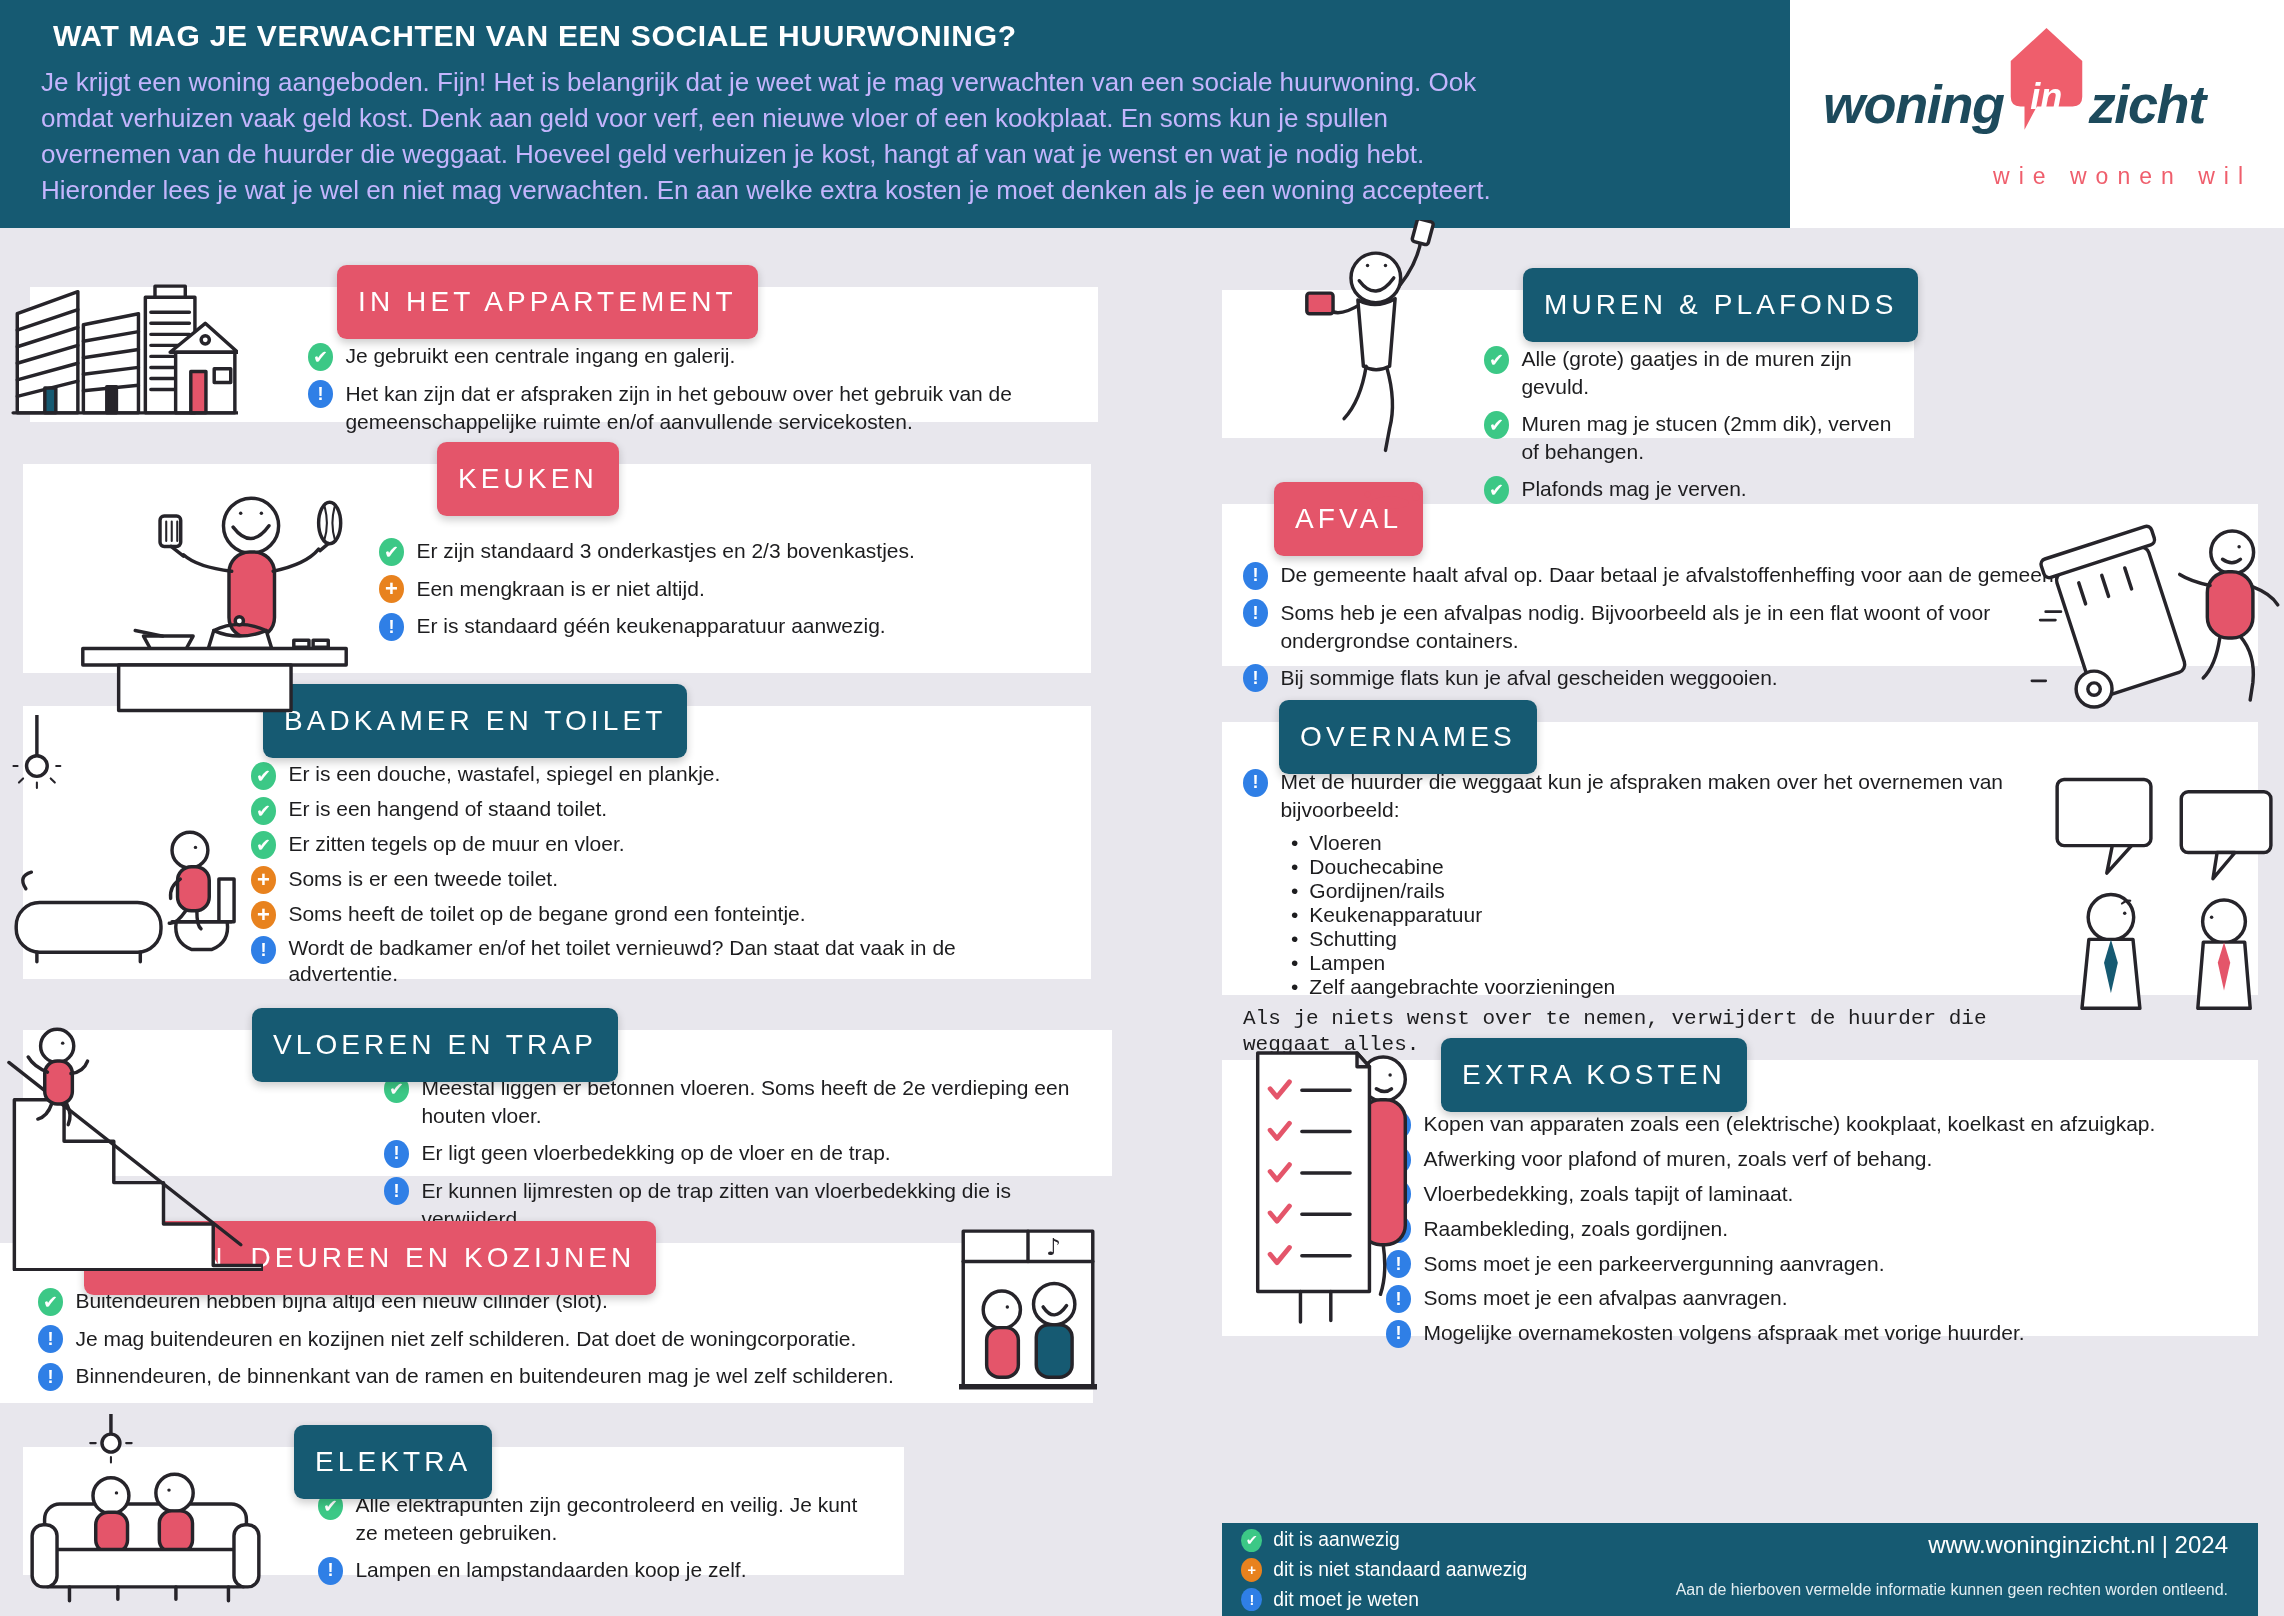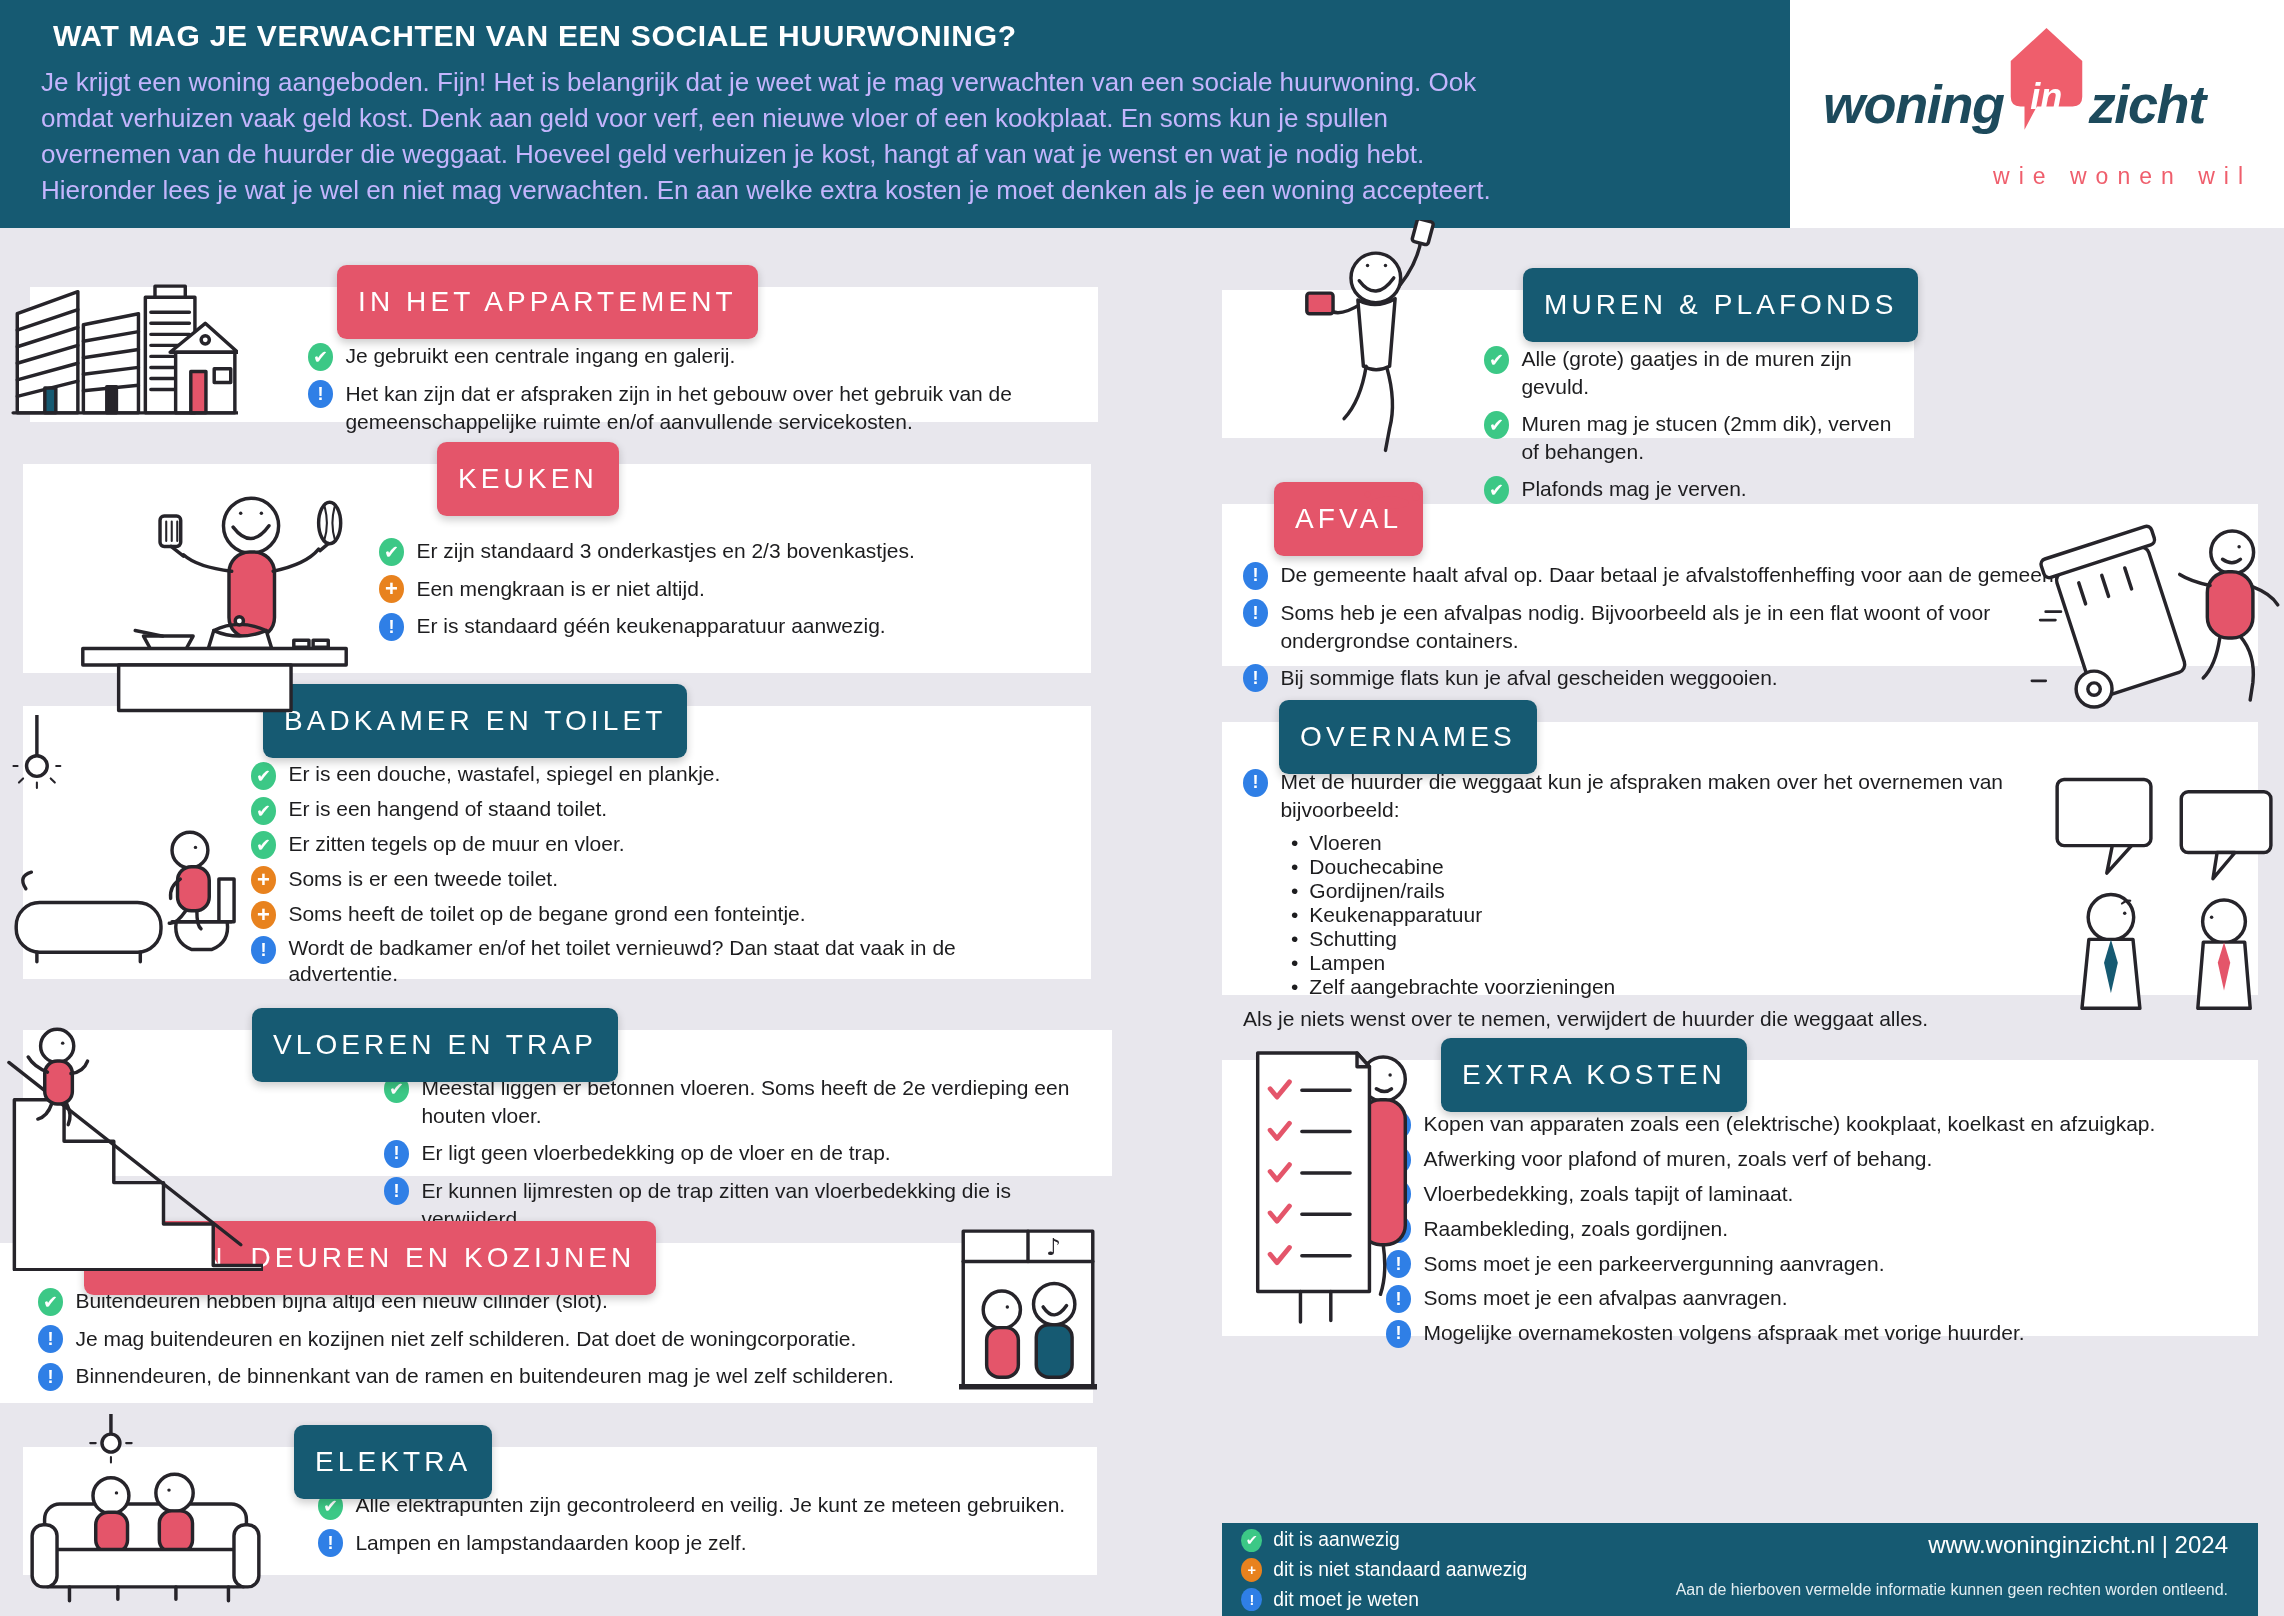--- a/index.html
+++ b/index.html
@@ -58,39 +58,39 @@
   .s3 .item-text{line-height:26px;}
 
   .s4{left:23px;top:1030px;width:1089px;height:146px;}
   .s4 .badge{left:229px;}
   .s4 .items{padding:44px 21px 0 361px;}
 
   .s5{left:0;top:1243px;width:1093px;height:160px;}
   .s5 .badge{left:84px;}
   .s5 .items{padding:44px 145px 0 38px;}
 
-  .s6{left:23px;top:1447px;width:1074px;height:128px;}
+  .s6{left:23px;top:1447px;width:881px;height:128px;}
   .s6 .badge{left:271px;}
   .s6 .items{padding:44px 28px 0 295px;}
 
   .s7{left:1222px;top:290px;width:692px;height:148px;}
   .s7 .badge{left:301px;}
   .s7 .items{padding:55px 14px 0 262px;}
 
   .s8{left:1222px;top:504px;width:1036px;height:162px;}
   .s8 .badge{left:52px;}
   .s8 .items{padding:57px 159px 0 21px;}
 
   .s9{left:1222px;top:722px;width:1036px;height:273px;}
   .s9 .badge{left:57px;}
   .s9 .items{padding:46px 228px 0 21px;}
   .bullets{margin:7px 0 0 0;padding:0 2px 0 69px;}
   .bullets li{list-style:none;font-size:21px;line-height:24px;}
   .bullets li::before{content:"•";margin-right:11px;}
-  .footnote{padding:7px 228px 0 21px;font-size:21px;line-height:26px;}
+  .footnote{padding:7px 228px 0 21px;font-size:21px;line-height:26px;font-family:Liberation Mono, monospace;}
 
   .s10{left:1222px;top:1060px;width:1036px;height:276px;}
   .s10 .badge{left:219px;}
   .s10 .items{padding:50px 28px 0 164px;gap:6.2px;}
 
   
   .footer{position:absolute;left:1222px;top:1523px;width:1036px;height:93px;background:var(--teal);}
   .legend{position:absolute;left:19.3px;top:5.5px;display:flex;flex-direction:column;gap:6.2px;}
   .legend-item{display:flex;align-items:center;gap:11px;}
   .legend-item .icon{width:21px;height:23.5px;font-size:14.5px;margin-top:0;}

